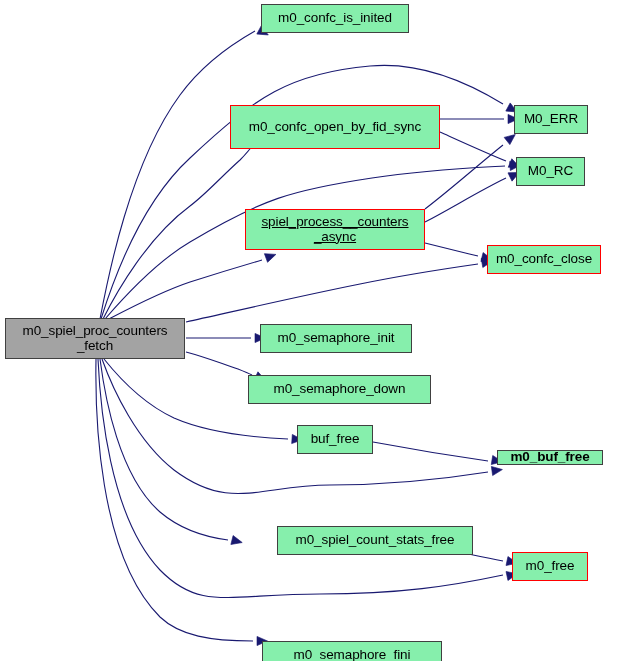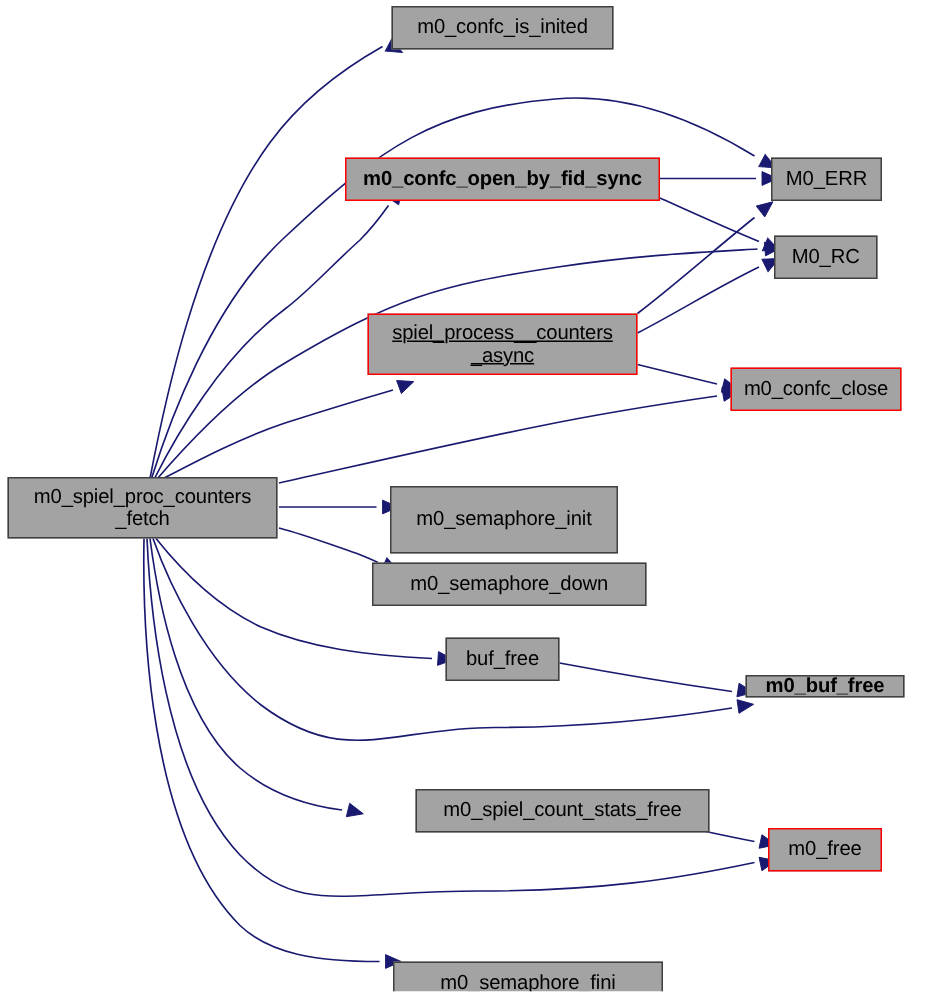--- a/index.html
+++ b/index.html
@@ -32,21 +32,21 @@
     stroke: #191970;
     stroke-width: 0.6;
   }
   .node {
     position: absolute;
     box-sizing: border-box;
     display: flex;
     align-items: center;
     justify-content: center;
     text-align: center;
-    background: #a3a3a3;
+    background: #86efac;
     border: 1px solid #404040;
     font-size: 13.5px;
     line-height: 1.08;
     color: #000000;
     letter-spacing: -0.1px;
     white-space: pre-line;
     padding: 0 2px;
   }
   .node.red {
     border: 1px solid #ff0000;
@@ -99,27 +99,27 @@
       <polygon class="arrow-head" points="0,-4.6 10.5,0 0,4.6" transform="translate(232,540) rotate(14)"></polygon>
       <polygon class="arrow-head" points="0,-4.6 10.5,0 0,4.6" transform="translate(507,576) rotate(-12)"></polygon>
       <polygon class="arrow-head" points="0,-4.6 10.5,0 0,4.6" transform="translate(257,641) rotate(0)"></polygon>
       <polygon class="arrow-head" points="0,-4.6 10.5,0 0,4.6" transform="translate(492,460) rotate(9)"></polygon>
       <polygon class="arrow-head" points="0,-4.6 10.5,0 0,4.6" transform="translate(507,561) rotate(12)"></polygon>
     </svg>
   <div id="node-layer">
       <div class="node current" style="left: 5px; top: 318px; width: 180px; height: 41px;">m0_spiel_proc_counters
 _fetch</div>
       <div class="node" style="left: 261px; top: 4px; width: 148px; height: 29px;">m0_confc_is_inited</div>
-      <div class="node red" style="left: 230px; top: 105px; width: 210px; height: 29px; font-weight: bold;">m0_confc_open_by_fid_sync</div>
+      <div class="node red" style="left: 230px; top: 105px; width: 210px; height: 44px;">m0_confc_open_by_fid_sync</div>
       <div class="node" style="left: 514px; top: 105px; width: 74px; height: 29px;">M0_ERR</div>
       <div class="node" style="left: 516px; top: 157px; width: 69px; height: 29px;">M0_RC</div>
       <div class="node red" style="left: 245px; top: 209px; width: 180px; height: 41px; text-decoration: underline;">spiel_process__counters
 _async</div>
       <div class="node red" style="left: 487px; top: 245px; width: 114px; height: 29px;">m0_confc_close</div>
-      <div class="node" style="left: 260px; top: 324px; width: 152px; height: 45px;">m0_semaphore_init</div>
+      <div class="node" style="left: 260px; top: 324px; width: 152px; height: 29px;">m0_semaphore_init</div>
       <div class="node" style="left: 248px; top: 375px; width: 183px; height: 29px;">m0_semaphore_down</div>
       <div class="node" style="left: 297px; top: 425px; width: 76px; height: 29px;">buf_free</div>
       <div class="node" style="left: 497px; top: 450px; width: 106px; height: 15px; font-weight: bold;">m0_buf_free</div>
       <div class="node" style="left: 237px; top: 526px; width: 196px; height: 29px; margin-left: 40px;">m0_spiel_count_stats_free</div>
       <div class="node red" style="left: 512px; top: 552px; width: 76px; height: 29px;">m0_free</div>
       <div class="node" style="left: 262px; top: 641px; width: 180px; height: 29px;">m0_semaphore_fini</div>
     </div>
 </div>
 
 </body></html>

